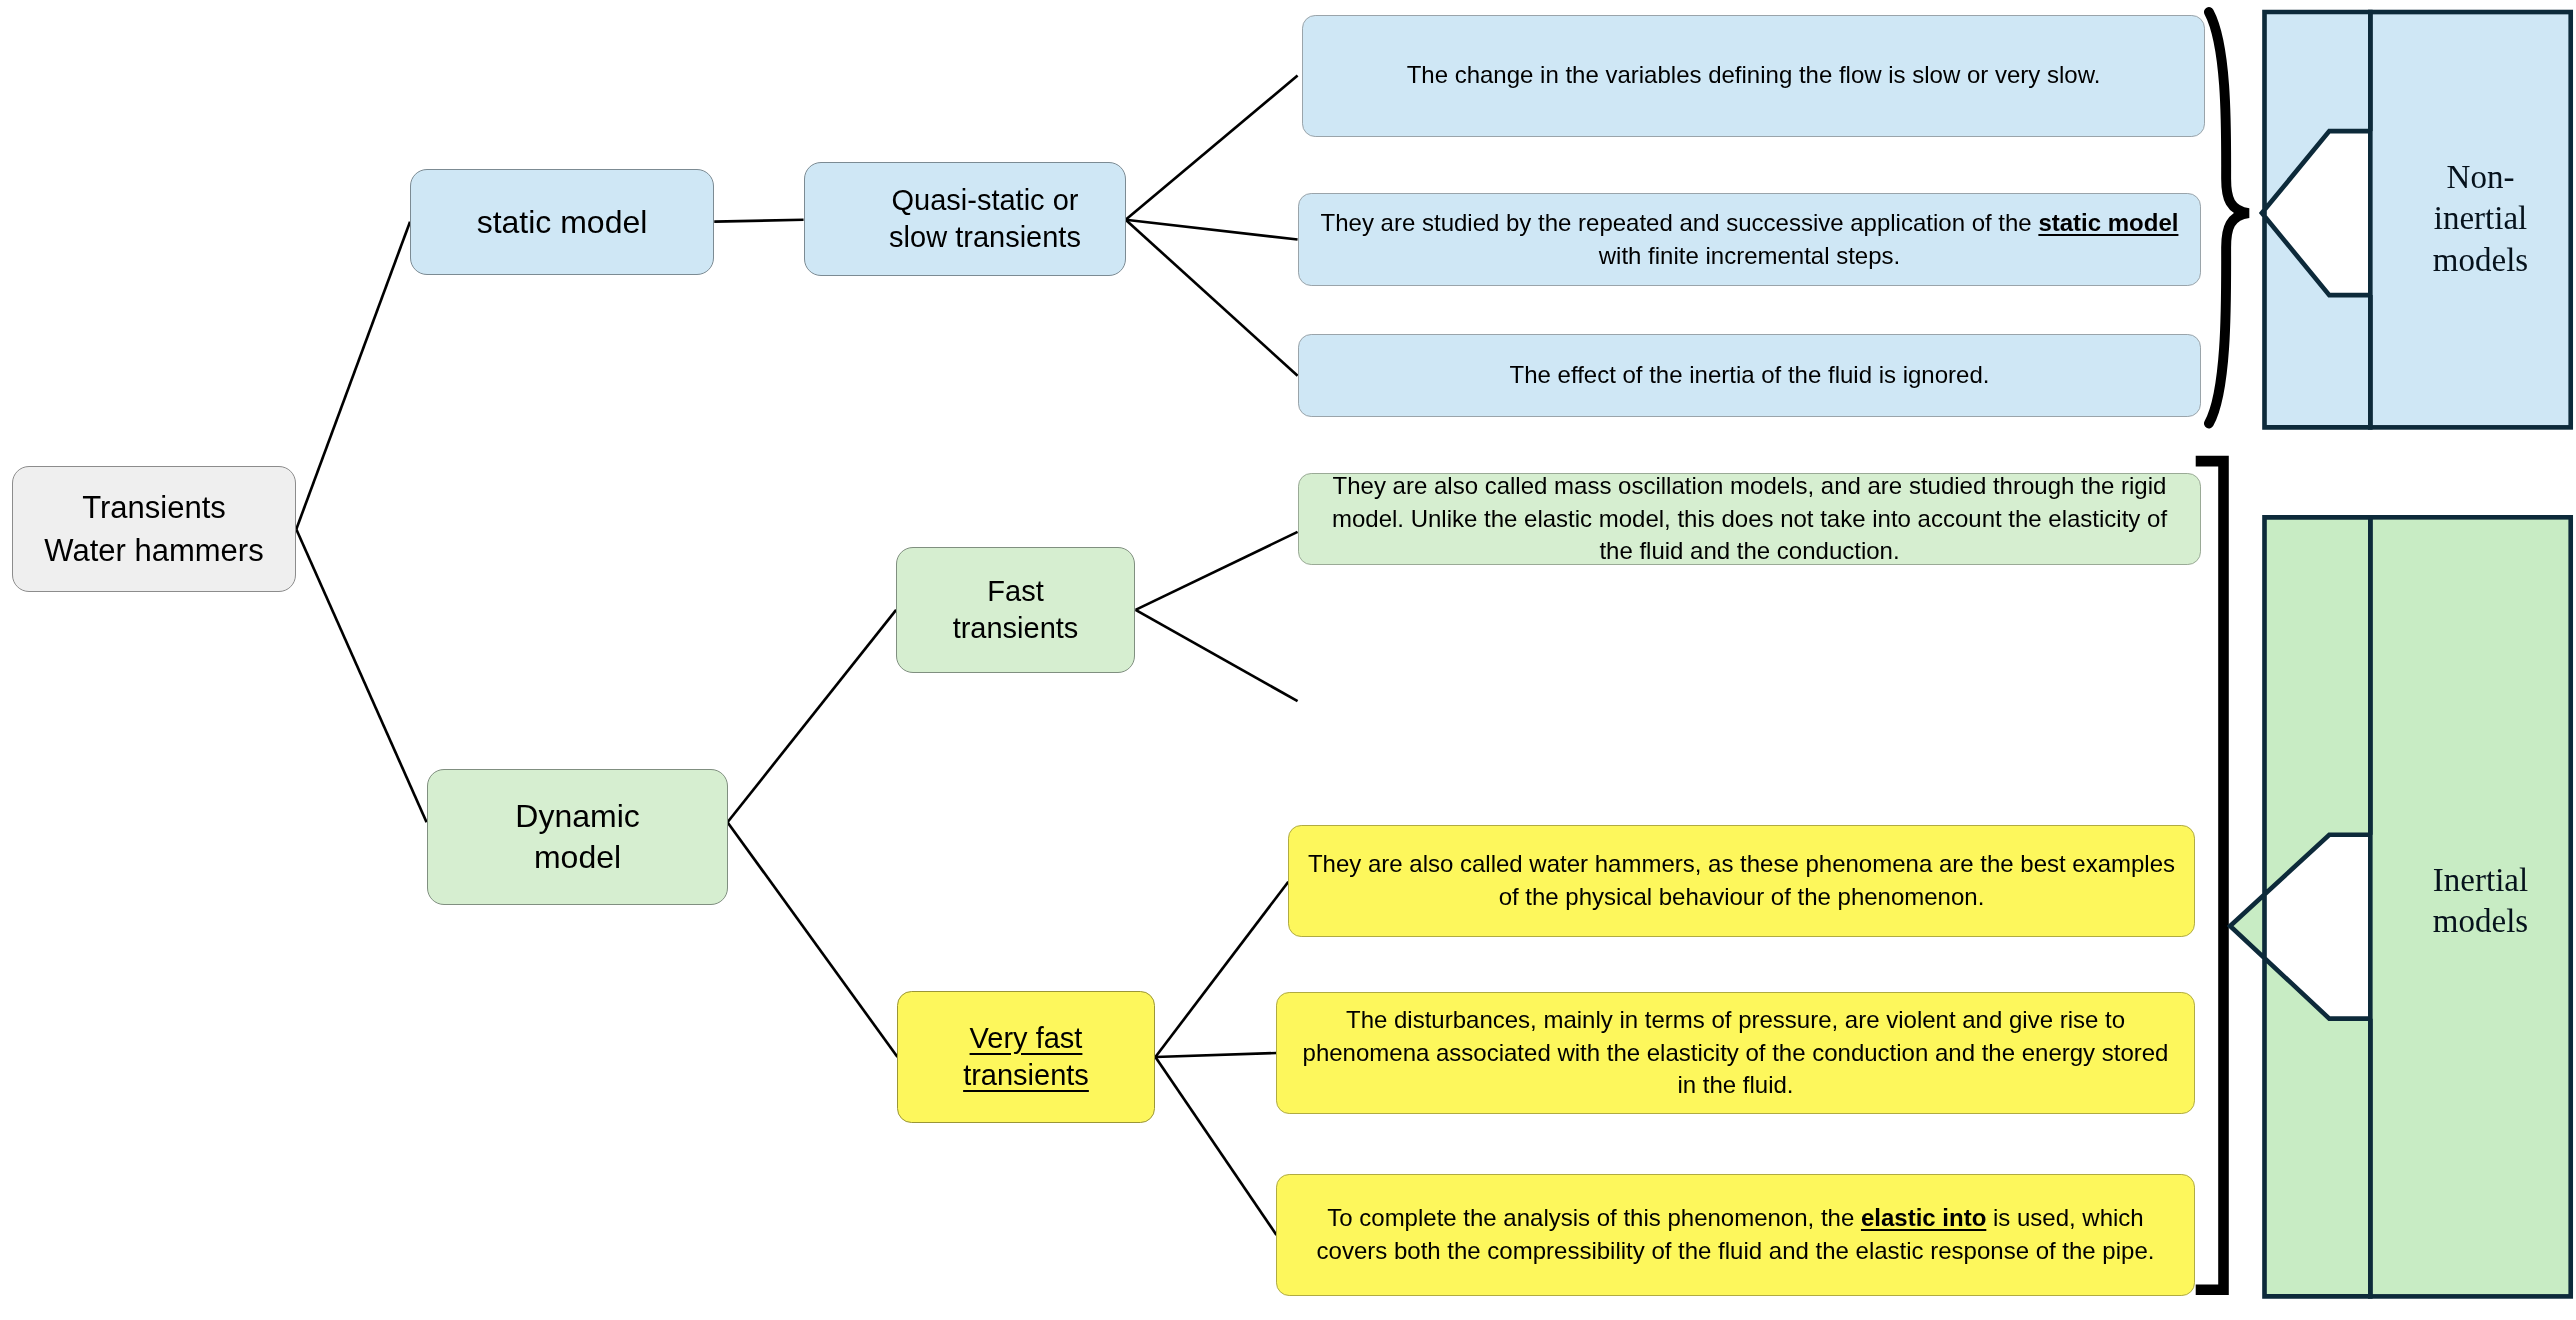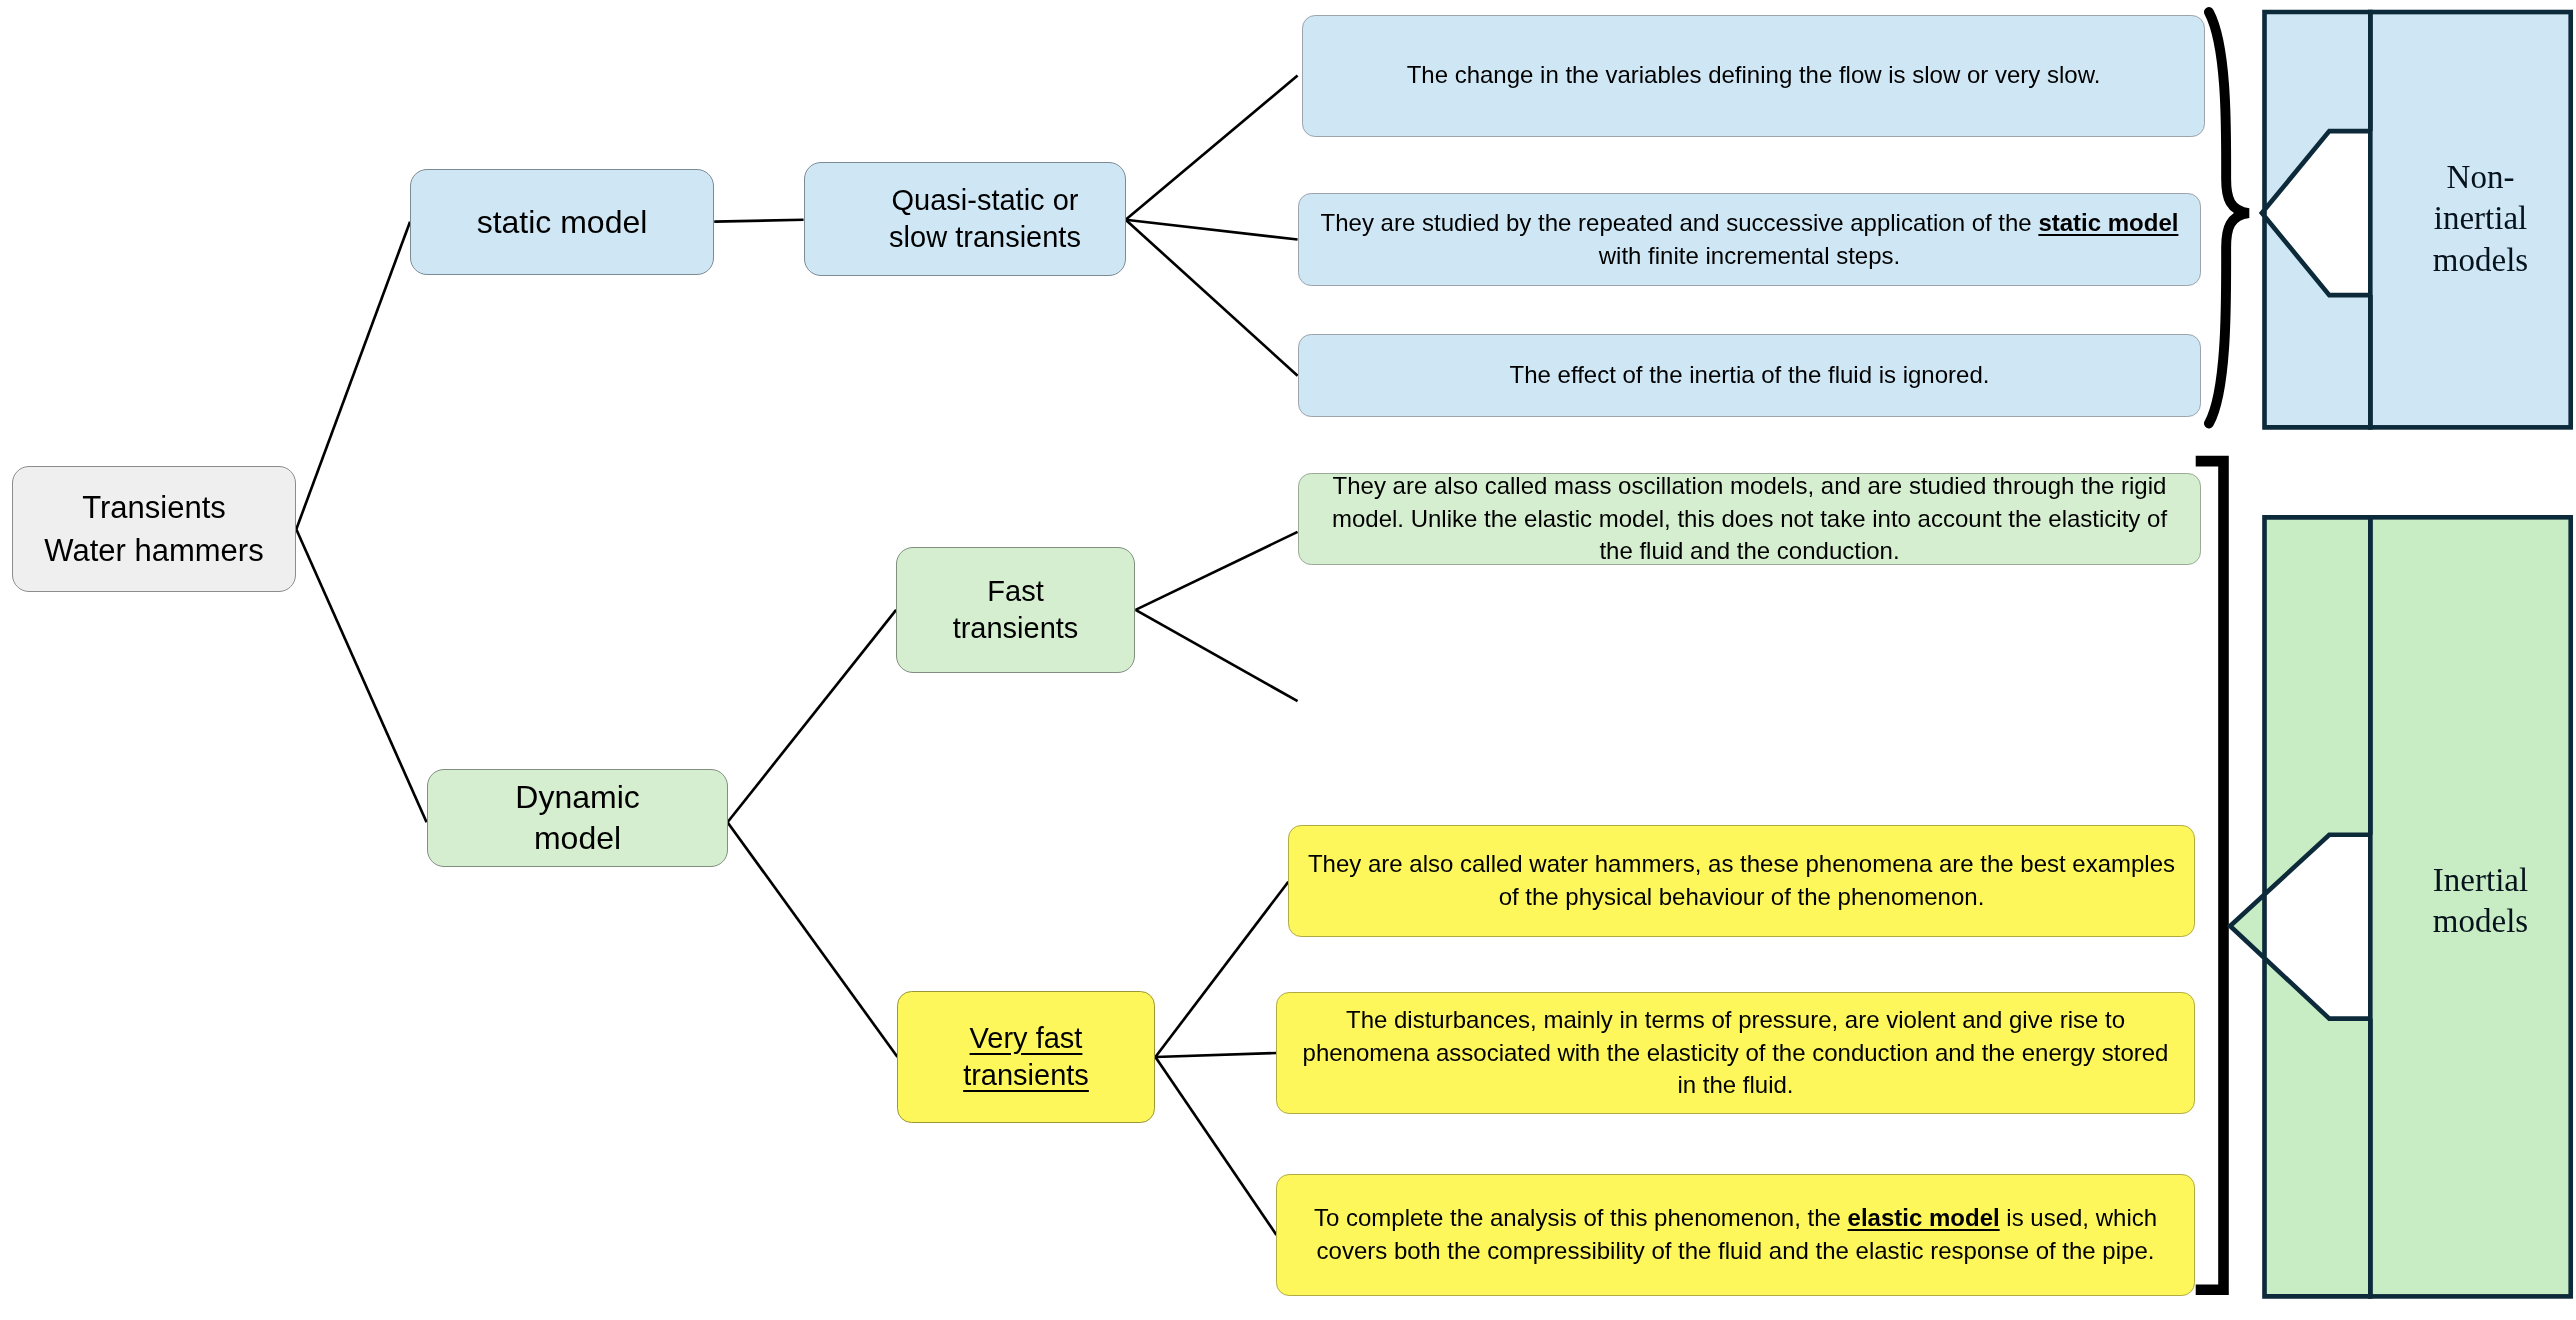--- a/index.html
+++ b/index.html
@@ -50,21 +50,21 @@
   #node-root .l2 { display:block; margin-top: 3px; }
 
   
   #node-static {
     left: 410px; top: 169px; width: 304px; height: 106px;
     background: #cfe7f5;
     border-color: #7c8b93;
     font-size: 32px;
   }
   #node-dynamic {
-    left: 427px; top: 769px; width: 301px; height: 98px;
+    left: 427px; top: 769px; width: 301px; height: 136px;
     background: #d6eed0;
     border-color: #808f80;
     font-size: 32px;
   }
 
   
   #node-quasi {
     left: 804px; top: 162px; width: 322px; height: 114px;
     background: #cfe7f5;
     border-color: #7c8b93;
@@ -251,21 +251,21 @@
 
   <div class="detail yellow" id="d-y1">
     <span>They are also called water hammers, as these phenomena are the best examples of the physical behaviour of the phenomenon.</span>
   </div>
 
   <div class="detail yellow" id="d-y2">
     <span>The disturbances, mainly in terms of pressure, are violent and give rise to phenomena associated with the elasticity of the conduction and the energy stored in the fluid.</span>
   </div>
 
   <div class="detail yellow" id="d-y3">
-    <span><span>To complete the analysis of this phenomenon, the </span><b>elastic model</b><span> is used, which covers both the compressibility of the fluid and the elastic response of the pipe.</span></span>
+    <span><span>To complete the analysis of this phenomenon, the </span><b>elastic into</b><span> is used, which covers both the compressibility of the fluid and the elastic response of the pipe.</span></span>
   </div>
 
   <div class="summary-label" id="sum-non-inertial-label">
     <div>Non-</div>
     <div>inertial</div>
     <div>models</div>
   </div>
 
   <div class="summary-label" id="sum-inertial-label">
     <div>Inertial</div>

